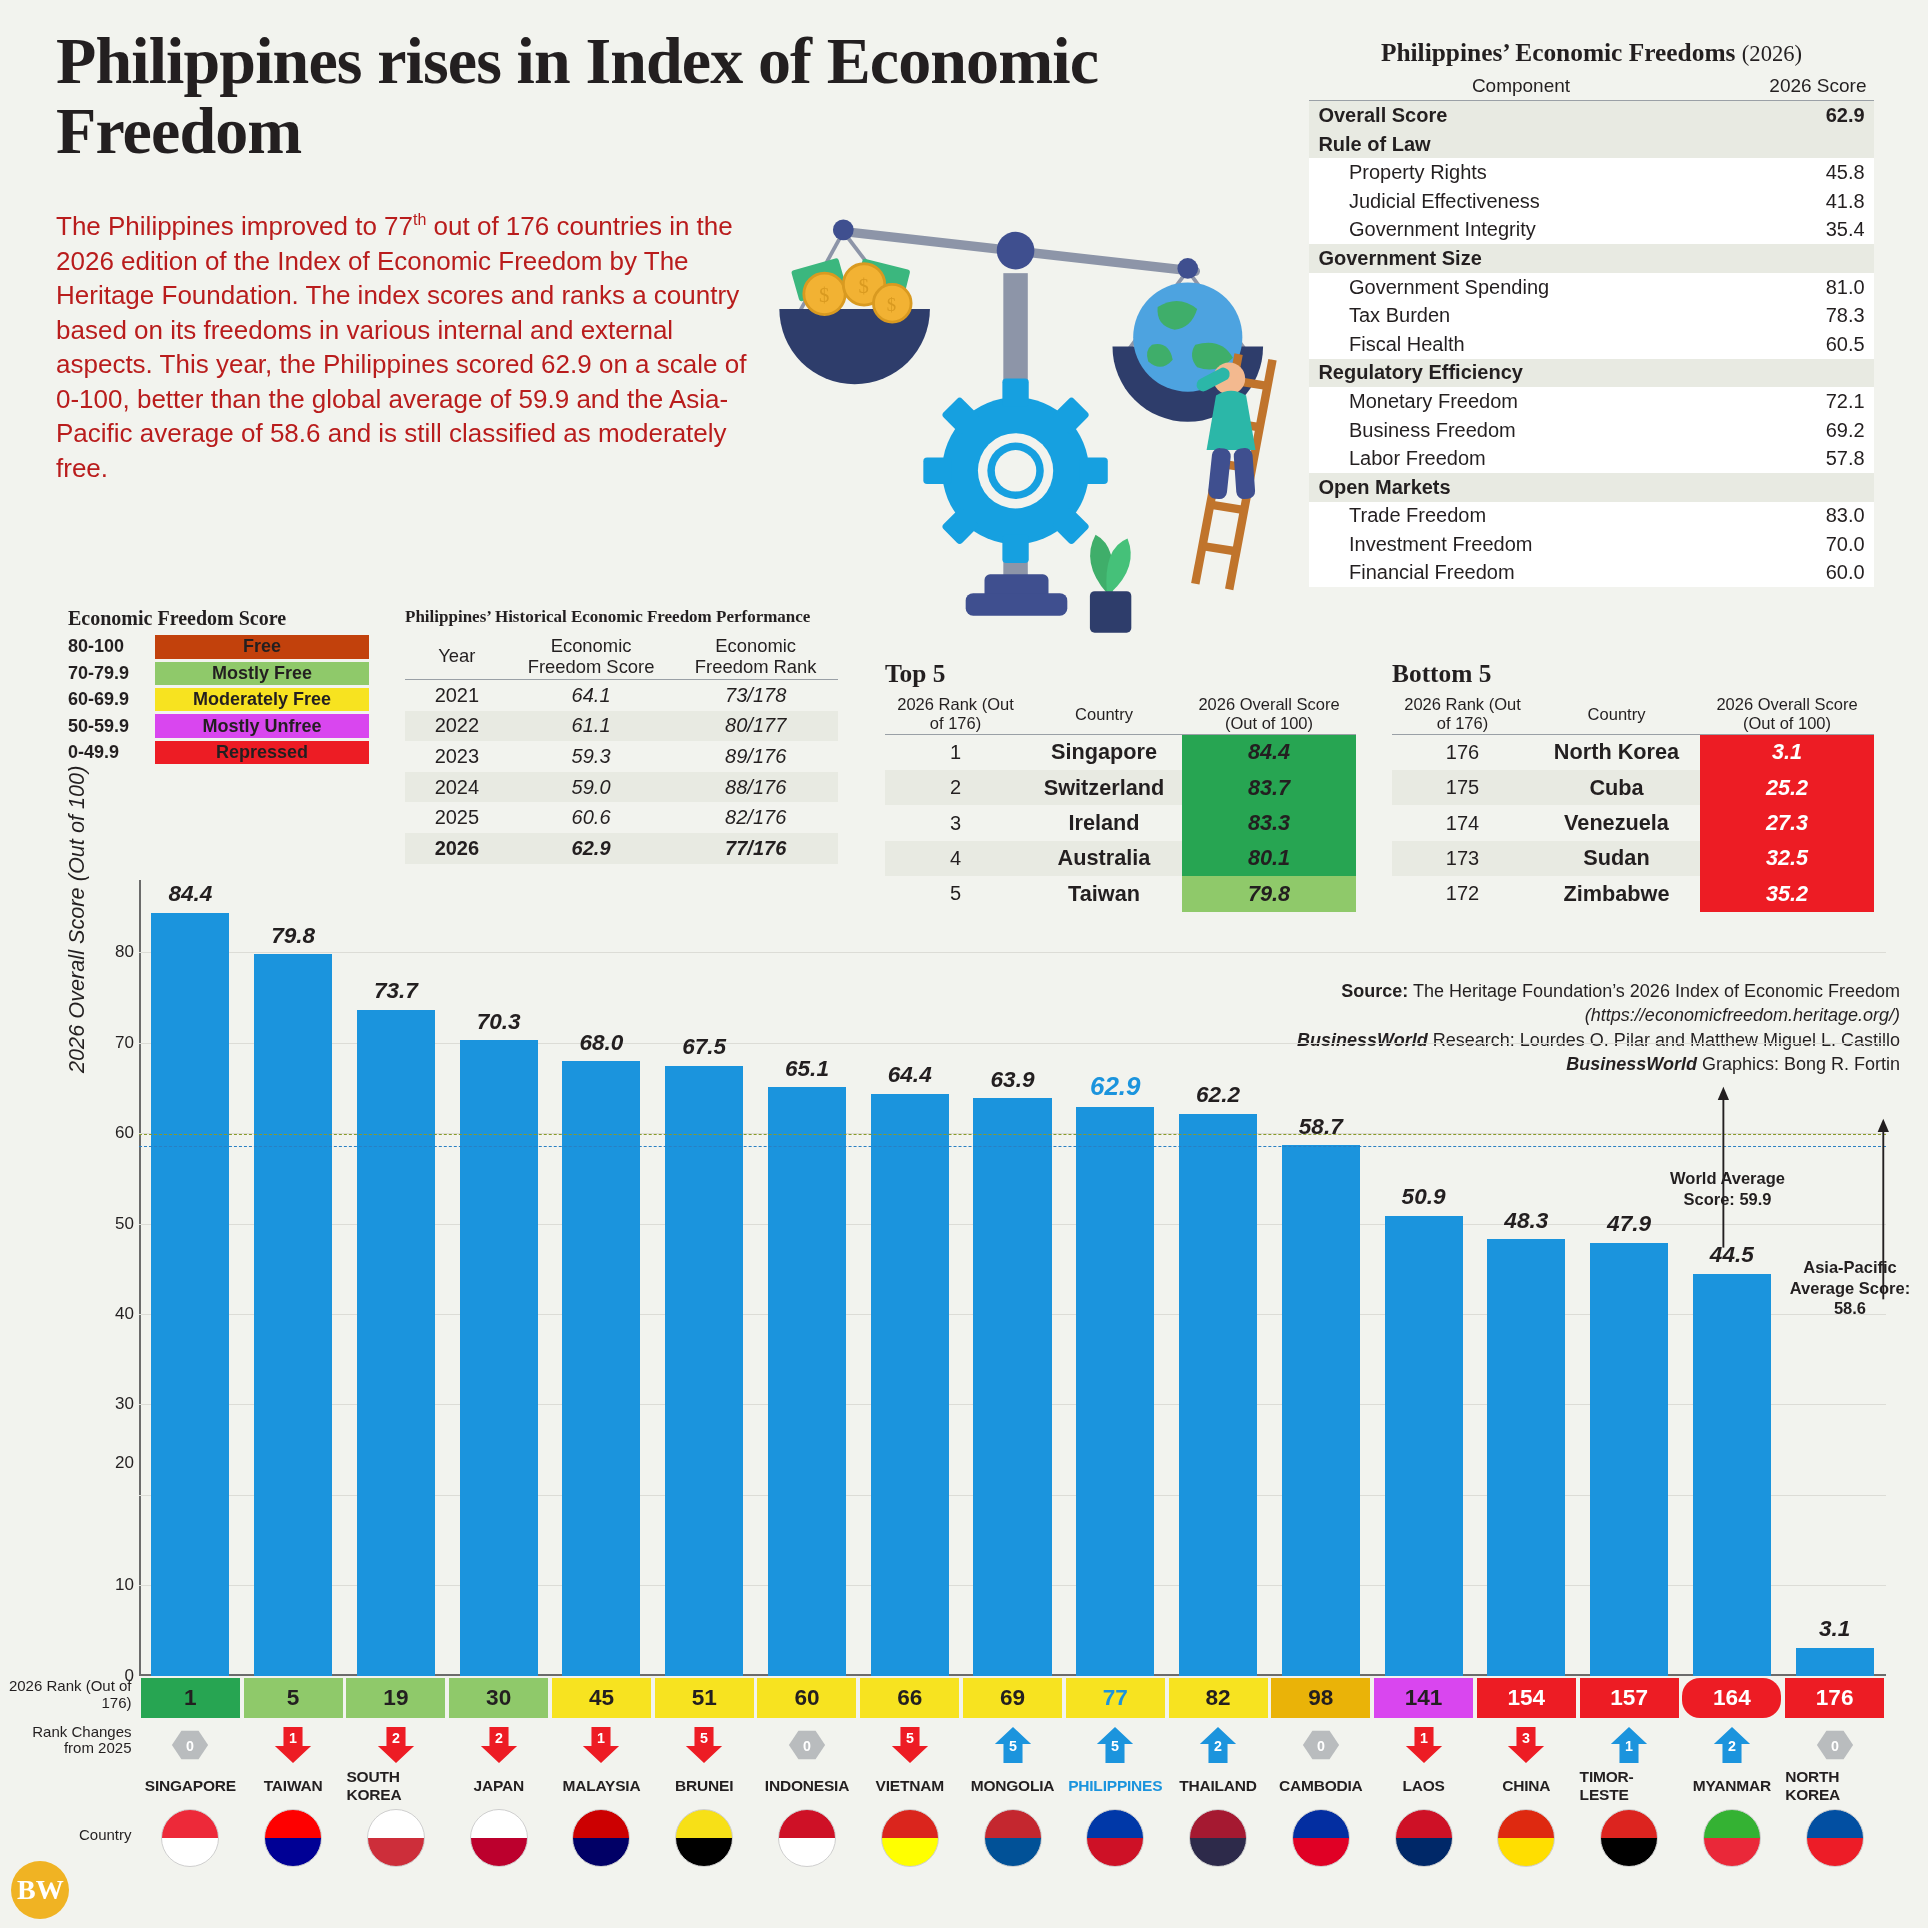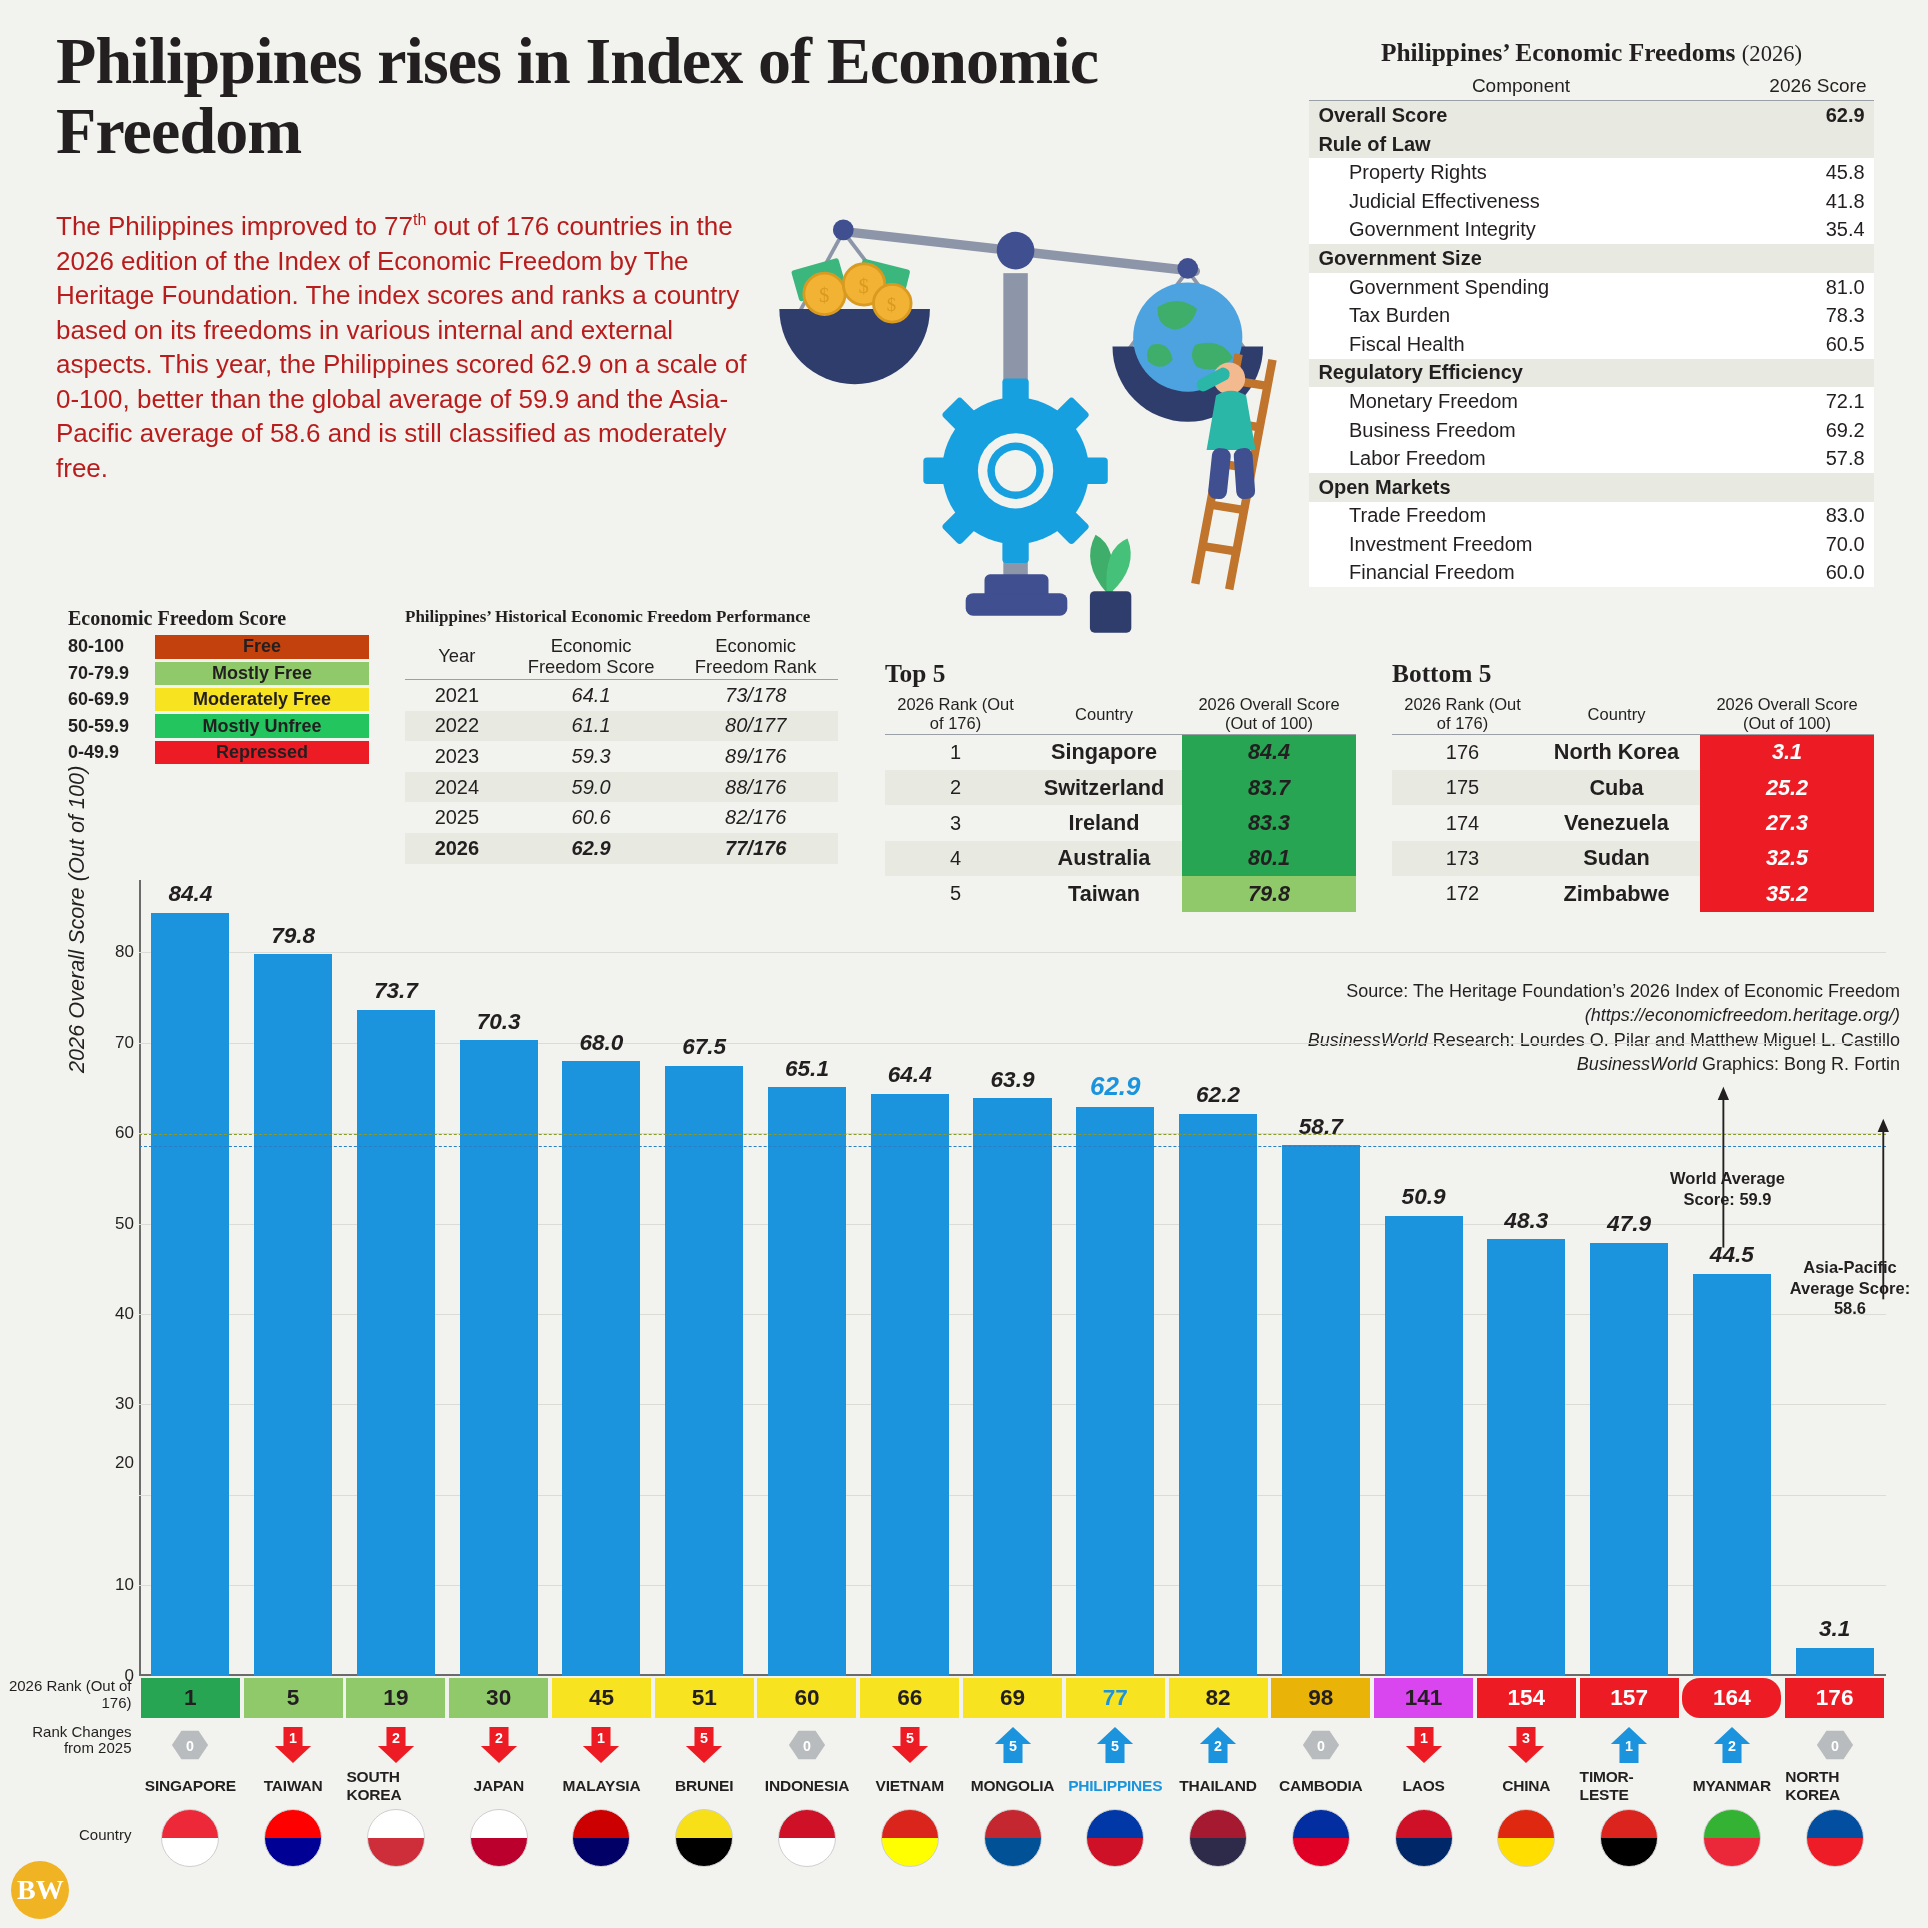--- a/index.html
+++ b/index.html
@@ -70,21 +70,21 @@
   .t5 th, .b5 th { font-size:16.5px; font-weight:normal; padding:1.9px 3.8px; border-bottom:0.9px solid #9aa0a6; line-height:1.1; }
   .t5 td, .b5 td { padding:3.8px 5.6px; text-align:center; }
   .t5 td.ctry, .b5 td.ctry { font-weight:bold; font-size:21.7px; }
   .t5 tr.alt, .b5 tr.alt { background:#e8eae2; }
   .scorecell { font-weight:bold; font-style:italic; font-size:21.7px; color:#231f20; }
   .scorecell.red { color:#ffffff; }
 
   
   .source { position:absolute; right:28px; top:979px; width:603px; text-align:right; font-size:18px; line-height:1.35; }
   .source i { font-style:italic; }
-  .source b { font-weight:normal; }
+  .source b { font-weight:bold; }
   .ylabel {
     position:absolute; left:64px; top:1073px;
     transform:rotate(-90deg); transform-origin:left top;
     font-style:italic; font-size:21.7px; white-space:nowrap;
   }
   .plot { position:absolute; left:139px; top:880px; width:1747px; height:796px; }
   .axis-line { position:absolute; left:0; bottom:0; width:100%; height:1.9px; background:#6b6b6b; }
   .yaxis-line { position:absolute; left:0; top:0; width:1.9px; height:100%; background:#6b6b6b; }
   .ytick { position:absolute; left:-41px; width:36px; text-align:right; font-size:17px; transform:translateY(-50%); }
   .gridline { position:absolute; left:0; width:100%; height:0.9px; background:#dcdcd6; }
@@ -302,21 +302,21 @@
         <div class="row">
           <div class="rng">70-79.9</div>
           <div class="swatch" style="background: rgb(143, 201, 106);">Mostly Free</div>
         </div>
         <div class="row">
           <div class="rng">60-69.9</div>
           <div class="swatch" style="background: rgb(247, 227, 32);">Moderately Free</div>
         </div>
         <div class="row">
           <div class="rng">50-59.9</div>
-          <div class="swatch" style="background: #22c55e;">Mostly Unfree</div>
+          <div class="swatch" style="background: #d946ef;">Mostly Unfree</div>
         </div>
         <div class="row">
           <div class="rng">0-49.9</div>
           <div class="swatch" style="background: rgb(237, 28, 36);">Repressed</div>
         </div>
       </div>
   </div>
 
   <div class="hist">
     <h3>Philippines’ Historical Economic Freedom Performance</h3>

